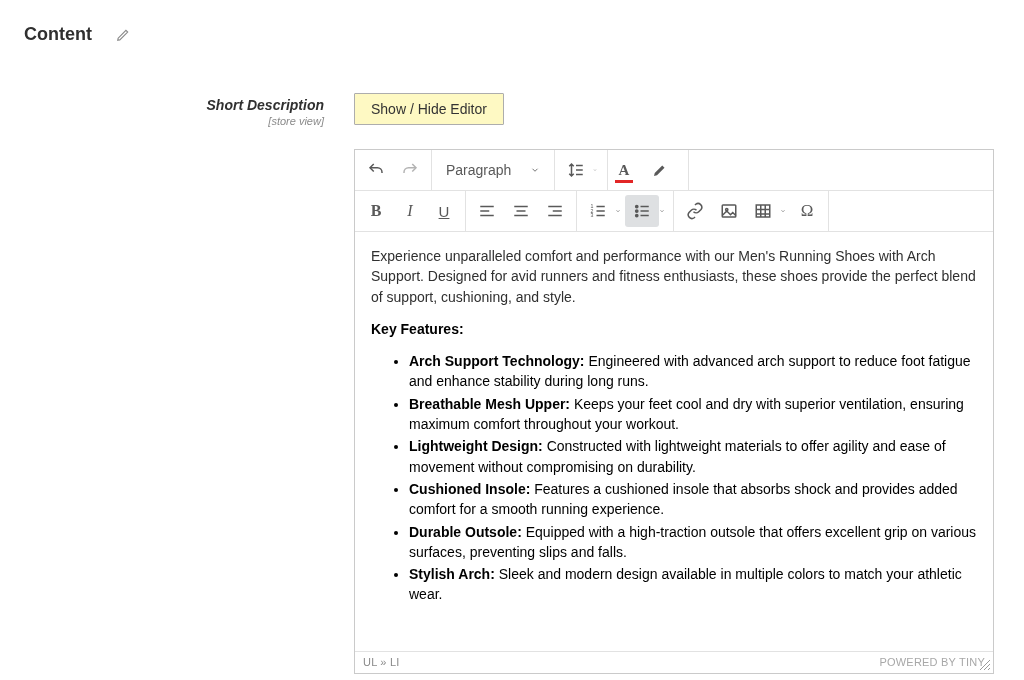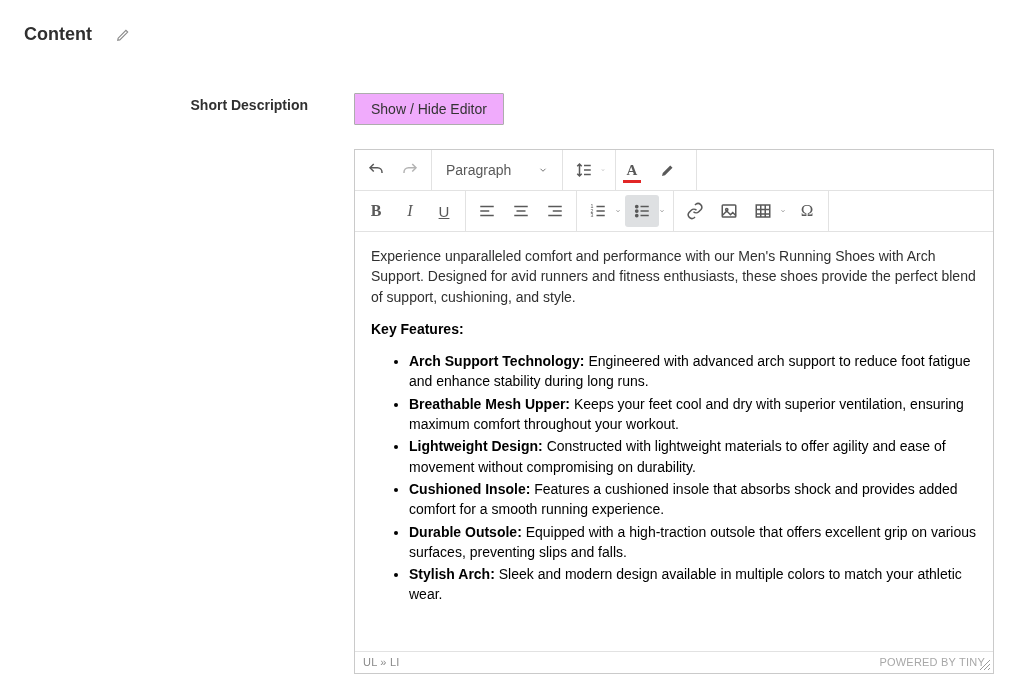--- a/index.html
+++ b/index.html
@@ -26,39 +26,40 @@
     color: #8a8a8a;
     cursor: pointer;
   }
   .content-row {
     display: flex;
     align-items: flex-start;
   }
   .label-col {
     width: 330px;
     text-align: right;
-    padding-right: 46px;
+    padding-right: 30px;
     padding-top: 4px;
+    font-style: italic;
   }
   .label-text {
     font-size: 14px;
     font-weight: 600;
     color: #303030;
   }
   .label-scope {
     font-size: 11px;
     color: #8a8a8a;
     margin-top: 2px;
   }
   .field-col {
     flex: 1;
     max-width: 640px;
   }
   .toggle-editor-btn {
-    background: #f0abfc;
+    background: #fef9c3;
     border: 1px solid #adadad;
     padding: 7px 16px;
     font-size: 14px;
     color: #333;
     cursor: pointer;
     border-radius: 1px;
   }
   .editor-wrap {
     border: 1px solid #cacaca;
     margin-top: 24px;
@@ -89,21 +90,21 @@
     color: #595959;
     cursor: pointer;
     border-radius: 3px;
   }
   .tb-btn.active {
     background: #dee0e2;
   }
   .tb-select {
     display: flex;
     align-items: center;
-    gap: 12px;
+    gap: 4px;
     padding: 0 10px;
     height: 32px;
     color: #595959;
     cursor: pointer;
     font-size: 14px;
   }
   .tb-select .sel-text { width: 80px; }
   .tb-select.font-size .sel-text { width: 60px; }
   .caret {
     width: 10px; height: 10px;
@@ -166,20 +167,21 @@
   <span class="edit-icon">
     <svg width="14" height="14" viewBox="0 0 24 24" fill="none" stroke="currentColor" stroke-width="2">
         <path d="M3 21l3.5-.7L20 7l-3-3L3.7 17.5 3 21z"></path>
       </svg>
   </span>
 </div>
 
 <div class="content-row">
   <div class="label-col">
     <div class="label-text">Short Description</div>
+    <div class="label-scope">[store view]</div>
   </div>
   <div class="field-col">
     <button class="toggle-editor-btn">Show / Hide Editor</button>
 
     <div class="editor-wrap">
 
       <div class="toolbar">
         <div class="toolbar-row">
           <div class="tb-group">
             <div class="tb-btn">

